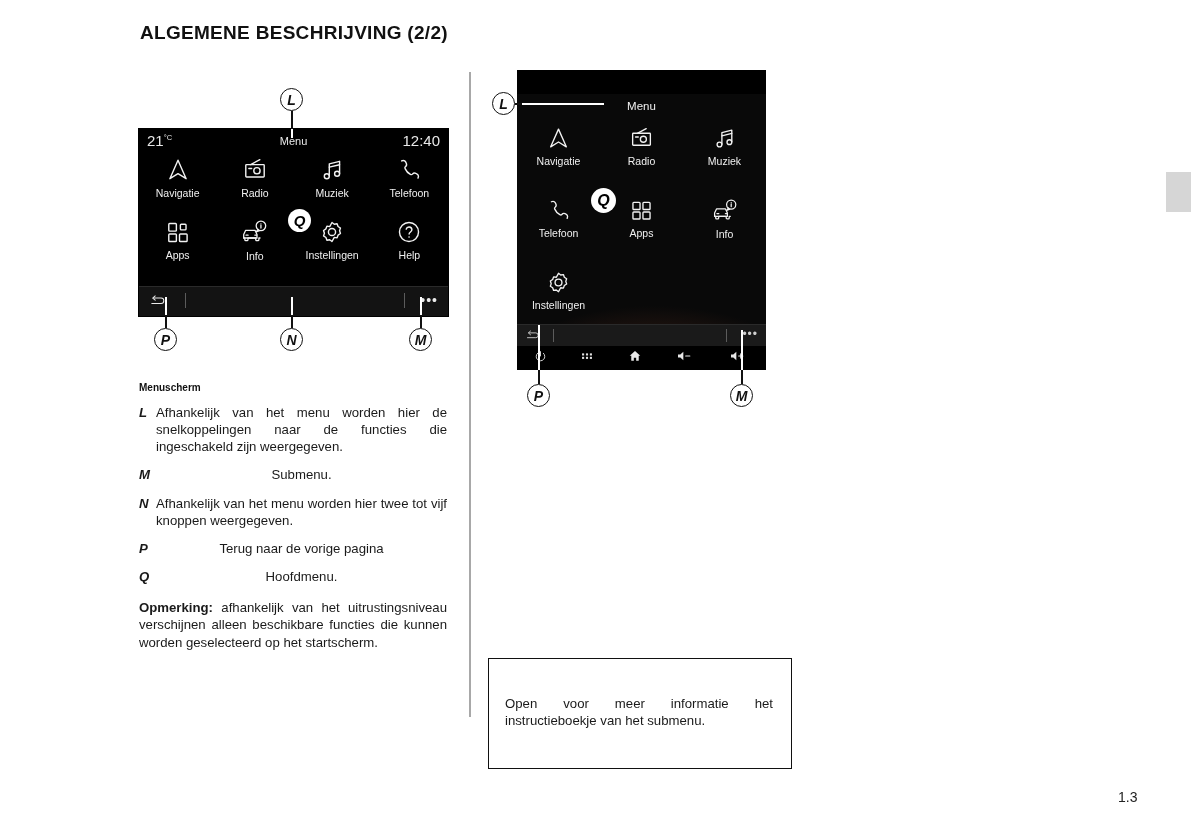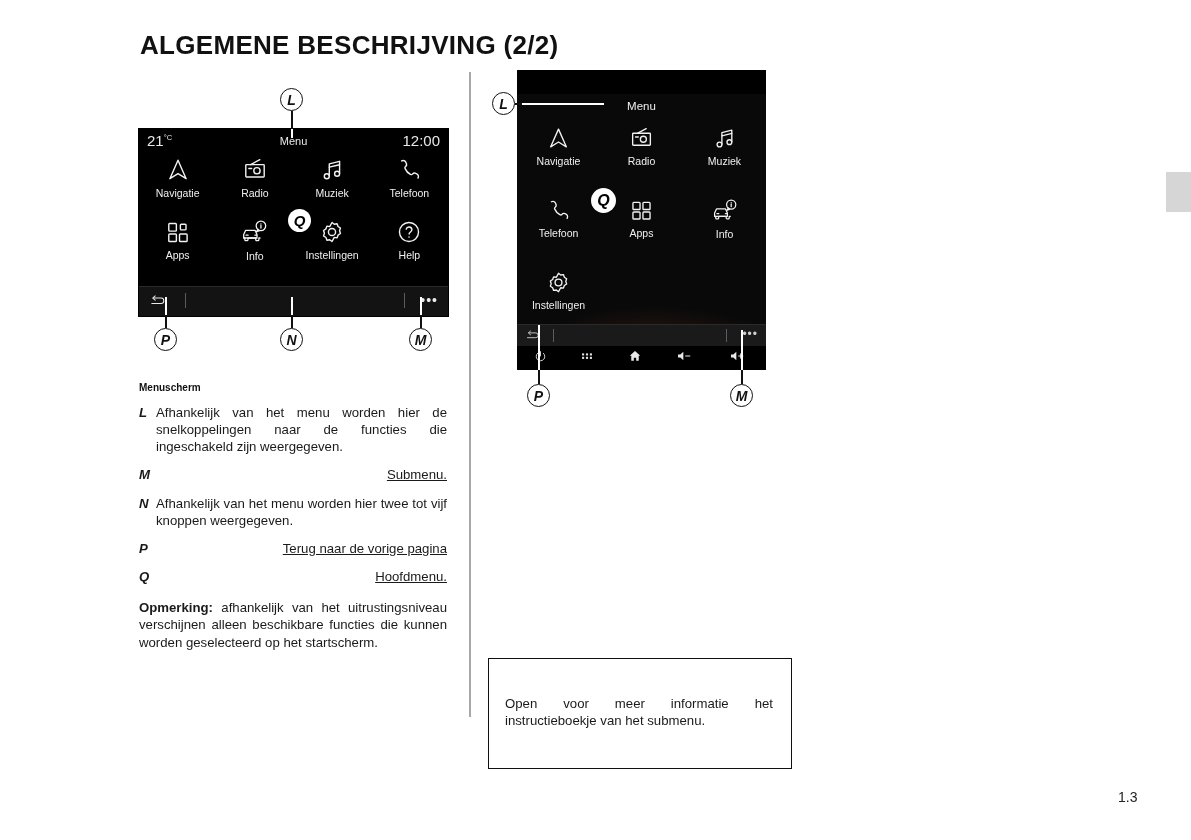--- a/index.html
+++ b/index.html
@@ -12,25 +12,24 @@
     font-family: "Liberation Sans", sans-serif;
     color: #1a1a1a;
     overflow: hidden;
   }
   .page { position: absolute; inset: 0; }
 
   
   #page-title {
     position: absolute;
     left: 140px; top: 22px;
-    font-size: 26px;
+    font-size: 19px;
     font-weight: bold;
     letter-spacing: 0.3px;
     color: #111;
-    margin-top: 8px;
   }
 
   
   #column-divider {
     position: absolute;
     left: 469px; top: 72px;
     width: 2px; height: 645px;
     background: #a8a8a8;
   }
 
@@ -213,21 +212,21 @@
   }
   .def-key {
     flex: 0 0 17px;
     font-weight: bold;
     font-style: italic;
   }
   .def-val {
     flex: 1 1 auto;
     text-align: justify;
   }
-  .def-val.nojust { text-align: right; text-decoration: underline; }
+  .def-val.nojust { text-align: center; }
   #note-paragraph {
     font-size: 13.2px;
     line-height: 1.30;
     text-align: justify;
     margin-top: 14px;
   }
   #note-paragraph b { font-weight: bold; }
 
   
   #info-box {
@@ -253,21 +252,21 @@
   <div id="page-title">ALGEMENE BESCHRIJVING (2/2)</div>
 
   <div id="column-divider"></div>
 
   <div id="edge-tab"></div>
 
   <div id="screen-left" class="screen">
     <div class="status-bar">
       <div class="status-temp"><span>21</span><span class="deg">°C</span></div>
       <div class="status-title">Menu</div>
-      <div class="status-clock">12:00</div>
+      <div class="status-clock">12:40</div>
     </div>
 
     <div class="grid">
 
       <div class="tile">
         <span class="ico">
           <svg width="26" height="26" viewBox="0 0 24 24" fill="none" stroke="#f2f2f2" stroke-width="1.3" stroke-linejoin="round" stroke-linecap="round">
               <path d="M12 3 L19.5 20 L12 15.4 L4.5 20 Z"></path>
             </svg>
         </span>

